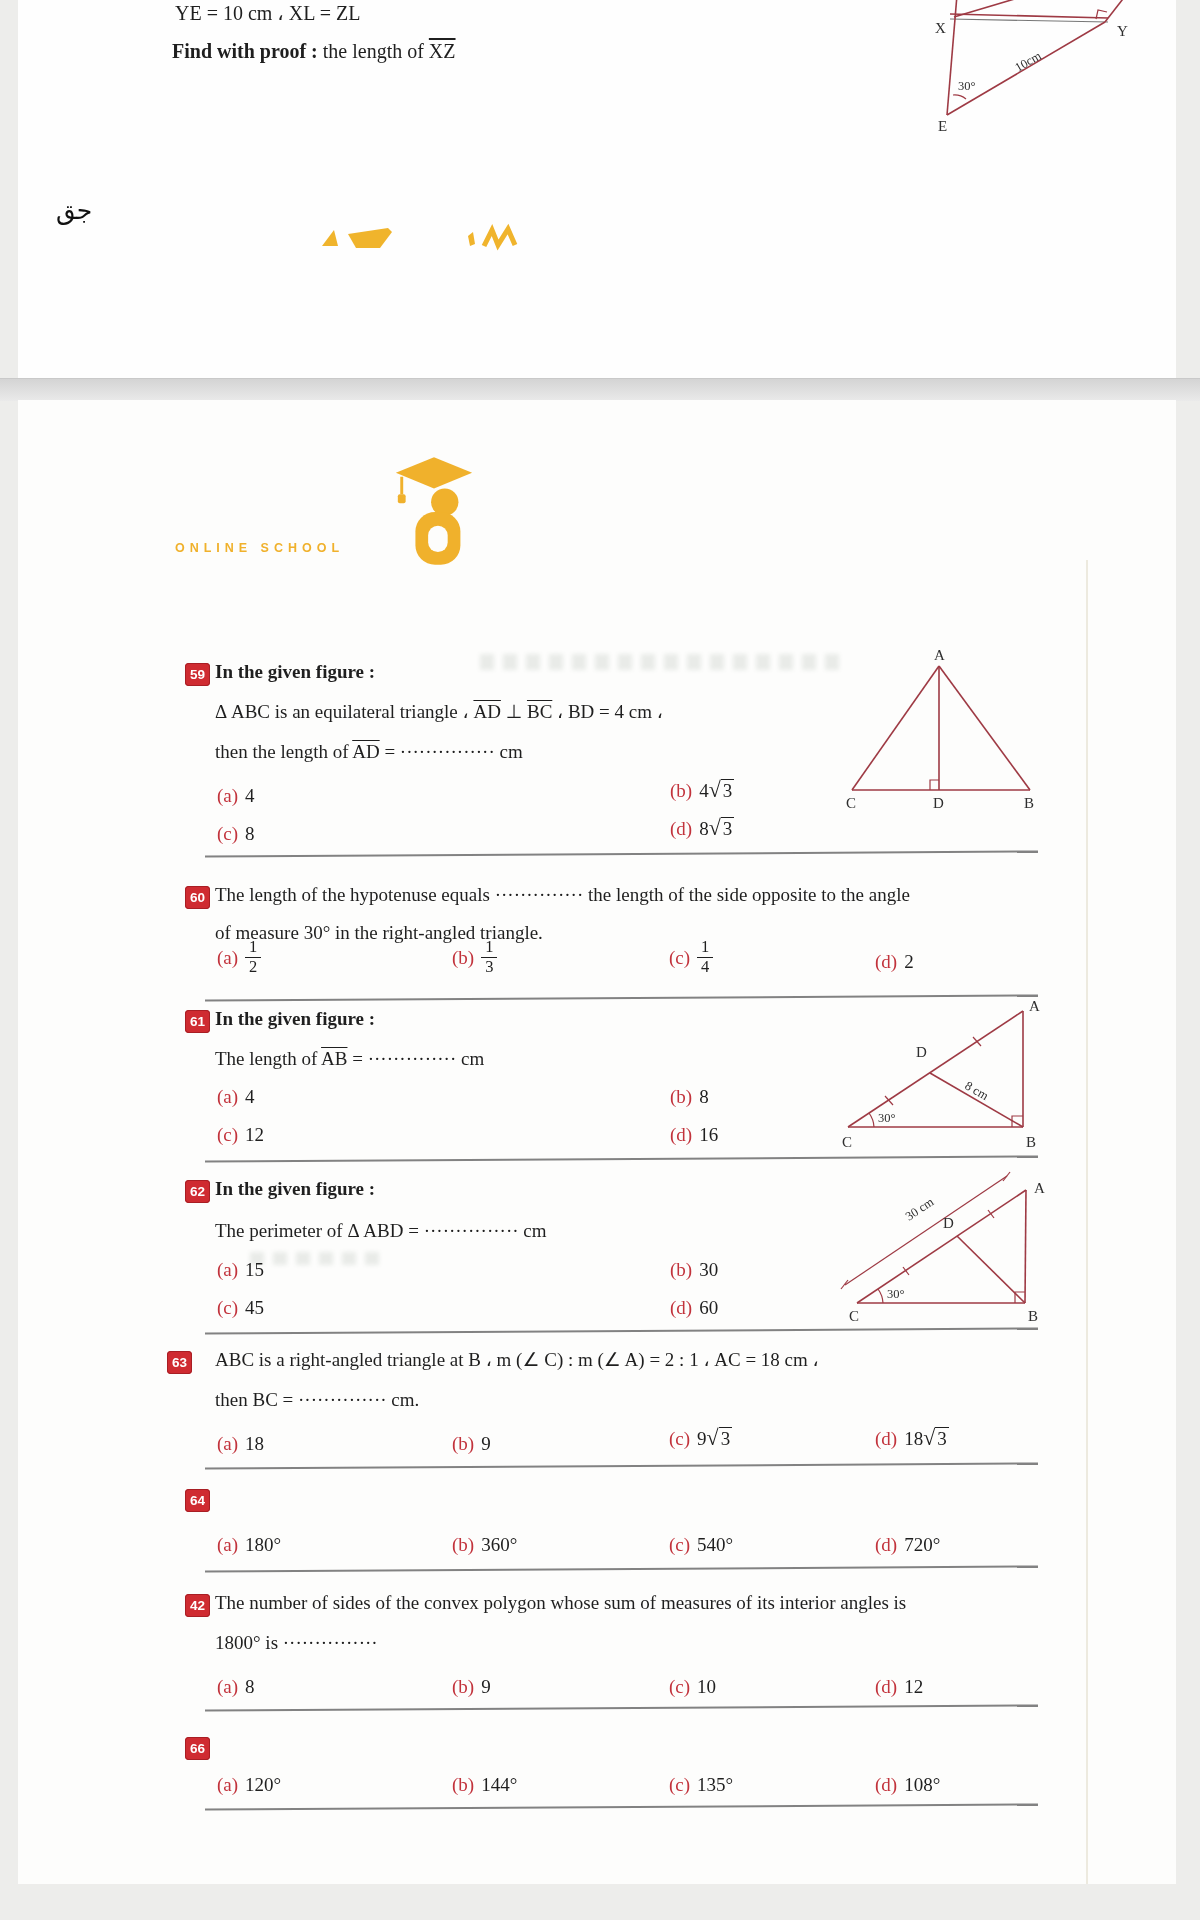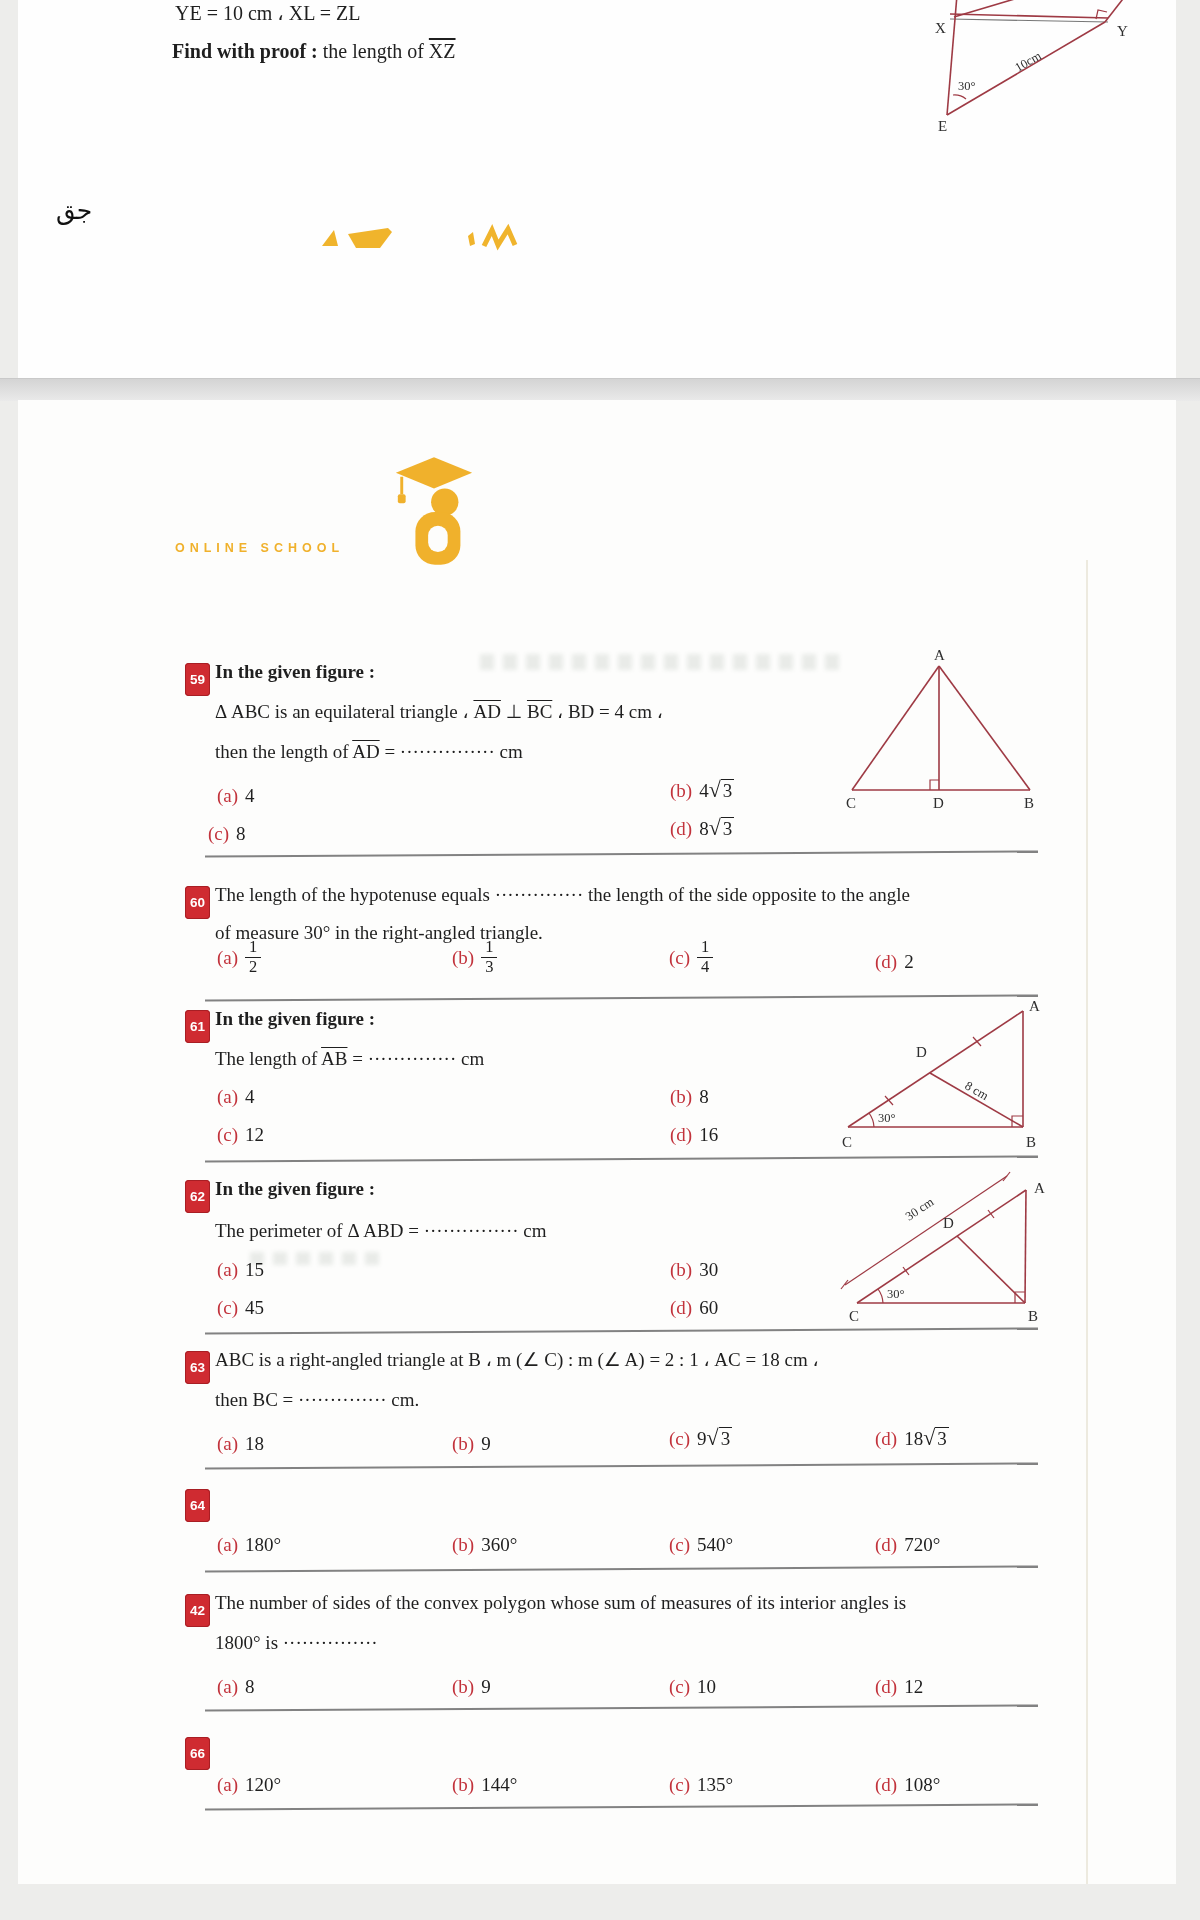--- a/index.html
+++ b/index.html
@@ -6,21 +6,21 @@
   .stage{position:relative;width:1200px;height:1920px;background:#ededeb;overflow:hidden;
          font-family:"Liberation Serif","DejaVu Sans",serif;color:#1f1f1f;}
   .page{position:absolute;background:#fefefe;}
   #page1{left:18px;top:0;width:1158px;height:408px;}
   #gapband{position:absolute;left:0;top:378px;width:1200px;height:22px;
            background:linear-gradient(#d4d4d4,#eaeaea);border-top:1px solid #c9c9c9;}
   #page2{left:18px;top:400px;width:1158px;height:1484px;background:#fdfdfc;}
   .t{position:absolute;font-size:19px;line-height:1.25;white-space:nowrap;}
   .big{font-size:20px;}
   .bold{font-weight:bold;}
-  .badge{position:absolute;width:25px;height:33px;background:#cf2b31;color:#fff;
+  .badge{position:absolute;width:25px;height:23px;background:#cf2b31;color:#fff;
          font-family:"Liberation Sans",sans-serif;font-size:13.5px;font-weight:bold;
          display:flex;align-items:center;justify-content:center;border-radius:4px;
          box-shadow:inset 0 0 0 1px #a81e24;}
   .ol{color:#c2333c;margin-right:7px;}
   .ov{text-decoration:overline;}
   .sq{font-size:22px;line-height:1;}
   .rad{border-top:1.6px solid #1f1f1f;padding:0 2px;}
   .fr{display:flex;align-items:center;}
   .frac{display:inline-flex;flex-direction:column;align-items:center;font-size:16.5px;line-height:1.15;}
   .frac .den{border-top:1.5px solid #1f1f1f;padding:0 4px;}
@@ -94,21 +94,21 @@
 
   <div class="smudge" style="left:480px;top:654px;width:360px;height:16px"></div>
   <div class="smudge" style="left:250px;top:1252px;width:130px;height:13px"></div>
 
   <div class="badge" style="left:185px;top:663px">59</div>
   <div class="t bold" style="left:215px;top:660px">In the given figure :</div>
   <div class="t" style="left:215px;top:700px"><span>Δ ABC is an equilateral triangle ، </span><span class="ov">AD</span><span> ⊥ </span><span class="ov">BC</span><span> ، BD = 4 cm ،</span></div>
   <div class="t" style="left:215px;top:740px"><span>then the length of </span><span class="ov">AD</span><span> = ··············· cm</span></div>
   <div class="t" style="left:217px;top:784px"><span class="ol">(a)</span><span>4</span></div>
   <div class="t" style="left:670px;top:779px"><span class="ol">(b)</span><span>4</span><span class="sq">√</span><span class="rad">3</span></div>
-  <div class="t" style="left:208px;top:822px"><span class="ol">(c)</span><span>8</span></div>
+  <div class="t" style="left:217px;top:822px"><span class="ol">(c)</span><span>8</span></div>
   <div class="t" style="left:670px;top:817px"><span class="ol">(d)</span><span>8</span><span class="sq">√</span><span class="rad">3</span></div>
   <svg class="fig" style="position:absolute;left:842px;top:648px" width="200" height="164" viewBox="0 0 200 164">
     <line x1="10" y1="142" x2="188" y2="142"></line>
     <line x1="97" y1="18" x2="10" y2="142"></line>
     <line x1="97" y1="18" x2="188" y2="142"></line>
     <line x1="97" y1="18" x2="97" y2="142"></line>
     <polyline class="thin" points="88,142 88,132 97,132"></polyline>
     <text x="92" y="12">A</text>
     <text x="4" y="160">C</text>
     <text x="91" y="160">D</text>
@@ -189,21 +189,21 @@
     <line class="thin" x1="168" y1="18" x2="175" y2="9"></line>
     <text x="199" y="30">A</text>
     <text x="108" y="65">D</text>
     <text x="14" y="158">C</text>
     <text x="193" y="158">B</text>
     <text class="small" x="52" y="135">30°</text>
     <text class="small" x="74" y="58" transform="rotate(-34 74 58)">30 cm</text>
   </svg>
   <div class="divider" style="left:205px;top:1330px"></div>
 
-  <div class="badge" style="left:185px;top:1351px">63</div>
+  <div class="badge" style="left:167px;top:1351px">63</div>
   <div class="t" style="left:215px;top:1348px">ABC is a right-angled triangle at B ، m (∠ C) : m (∠ A) = 2 : 1 ، AC = 18 cm ،</div>
   <div class="t" style="left:215px;top:1388px">then BC = ·············· cm.</div>
   <div class="t" style="left:217px;top:1432px"><span class="ol">(a)</span><span>18</span></div>
   <div class="t" style="left:452px;top:1432px"><span class="ol">(b)</span><span>9</span></div>
   <div class="t" style="left:669px;top:1427px"><span class="ol">(c)</span><span>9</span><span class="sq">√</span><span class="rad">3</span></div>
   <div class="t" style="left:875px;top:1427px"><span class="ol">(d)</span><span>18</span><span class="sq">√</span><span class="rad">3</span></div>
   <div class="divider" style="left:205px;top:1465px"></div>
 
   <div class="badge" style="left:185px;top:1489px">64</div>
   <div class="t" style="left:217px;top:1533px"><span class="ol">(a)</span><span>180°</span></div>

